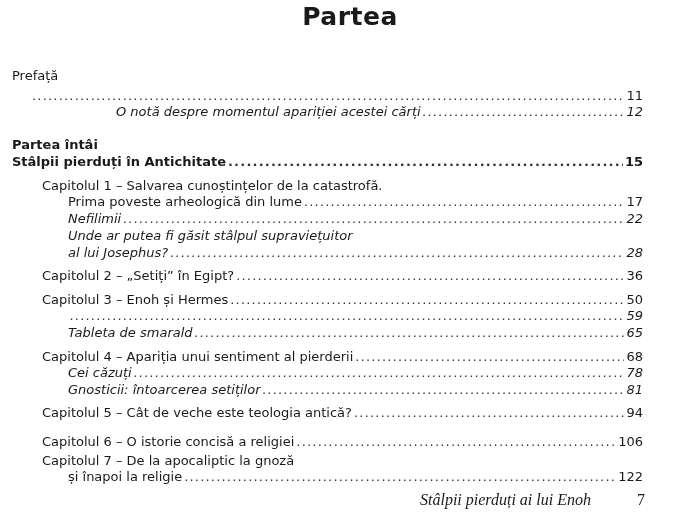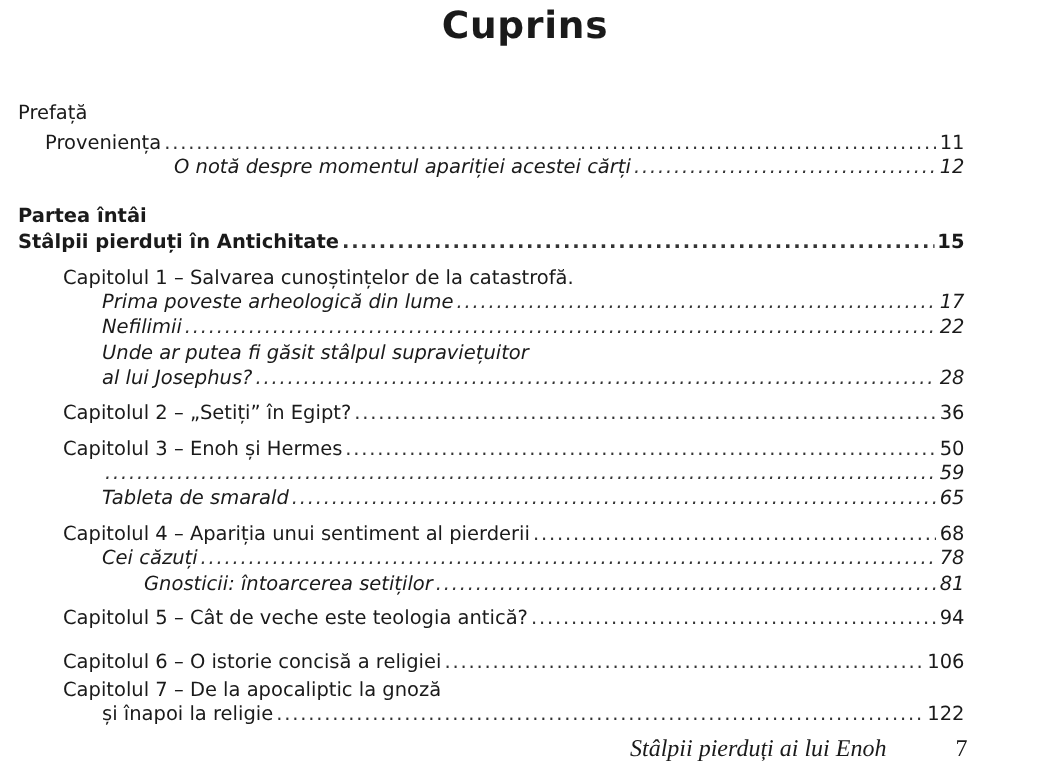--- a/index.html
+++ b/index.html
@@ -11,29 +11,28 @@
   .line .dots::before{content:"............................................................................................................................................................................";}
   .line .p{flex:0 0 auto;}
   .it{font-style:italic;}
   .b{font-weight:bold;}
   .footer{position:absolute;top:491px;left:420px;font-family:"Liberation Serif","DejaVu Serif",serif;font-style:italic;font-size:16px;}
   .pageno{position:absolute;top:491px;left:637px;font-family:"Liberation Serif","DejaVu Serif",serif;font-size:16px;}
 </style>
 </head>
 <body>
 
-<div class="title">Cuprins</div>
+<div class="title">Partea</div>
 
 <div id="toc">
     <div class="line nodots" style="left: 12px; top: 68px;">
       <span class="t">Prefață</span>
       <span class="p"></span>
     </div>
     <div class="line" style="left: 30px; top: 88px;">
-      <span class="t">Proveniența</span>
       <span class="dots"></span>
       <span class="p">11</span>
     </div>
     <div class="line it" style="left: 68px; top: 104px; margin-left: 48px;">
       <span class="t">O notă despre momentul apariției acestei cărți</span>
       <span class="dots"></span>
       <span class="p">12</span>
     </div>
     <div class="line nodots b" style="left: 12px; top: 137px;">
       <span class="t">Partea întâi</span>
@@ -41,21 +40,21 @@
     </div>
     <div class="line b" style="left: 12px; top: 154px;">
       <span class="t">Stâlpii pierduți în Antichitate</span>
       <span class="dots"></span>
       <span class="p">15</span>
     </div>
     <div class="line nodots" style="left: 42px; top: 178px;">
       <span class="t">Capitolul 1 – Salvarea cunoștințelor de la catastrofă.</span>
       <span class="p"></span>
     </div>
-    <div class="line" style="left: 68px; top: 194px; font-style: italic;">
+    <div class="line" style="left: 68px; top: 194px;">
       <span class="t">Prima poveste arheologică din lume</span>
       <span class="dots"></span>
       <span class="p">17</span>
     </div>
     <div class="line it" style="left: 68px; top: 211px;">
       <span class="t">Nefilimii</span>
       <span class="dots"></span>
       <span class="p">22</span>
     </div>
     <div class="line nodots it" style="left: 68px; top: 228px;">
@@ -89,21 +88,21 @@
     <div class="line" style="left: 42px; top: 349px;">
       <span class="t">Capitolul 4 – Apariția unui sentiment al pierderii</span>
       <span class="dots"></span>
       <span class="p">68</span>
     </div>
     <div class="line it" style="left: 68px; top: 365px;">
       <span class="t">Cei căzuți</span>
       <span class="dots"></span>
       <span class="p">78</span>
     </div>
-    <div class="line it" style="left: 68px; top: 382px; margin-left: 28px;">
+    <div class="line it" style="left: 68px; top: 382px;">
       <span class="t">Gnosticii: întoarcerea setiților</span>
       <span class="dots"></span>
       <span class="p">81</span>
     </div>
     <div class="line" style="left: 42px; top: 405px;">
       <span class="t">Capitolul 5 – Cât de veche este teologia antică?</span>
       <span class="dots"></span>
       <span class="p">94</span>
     </div>
     <div class="line" style="left: 42px; top: 434px;">

